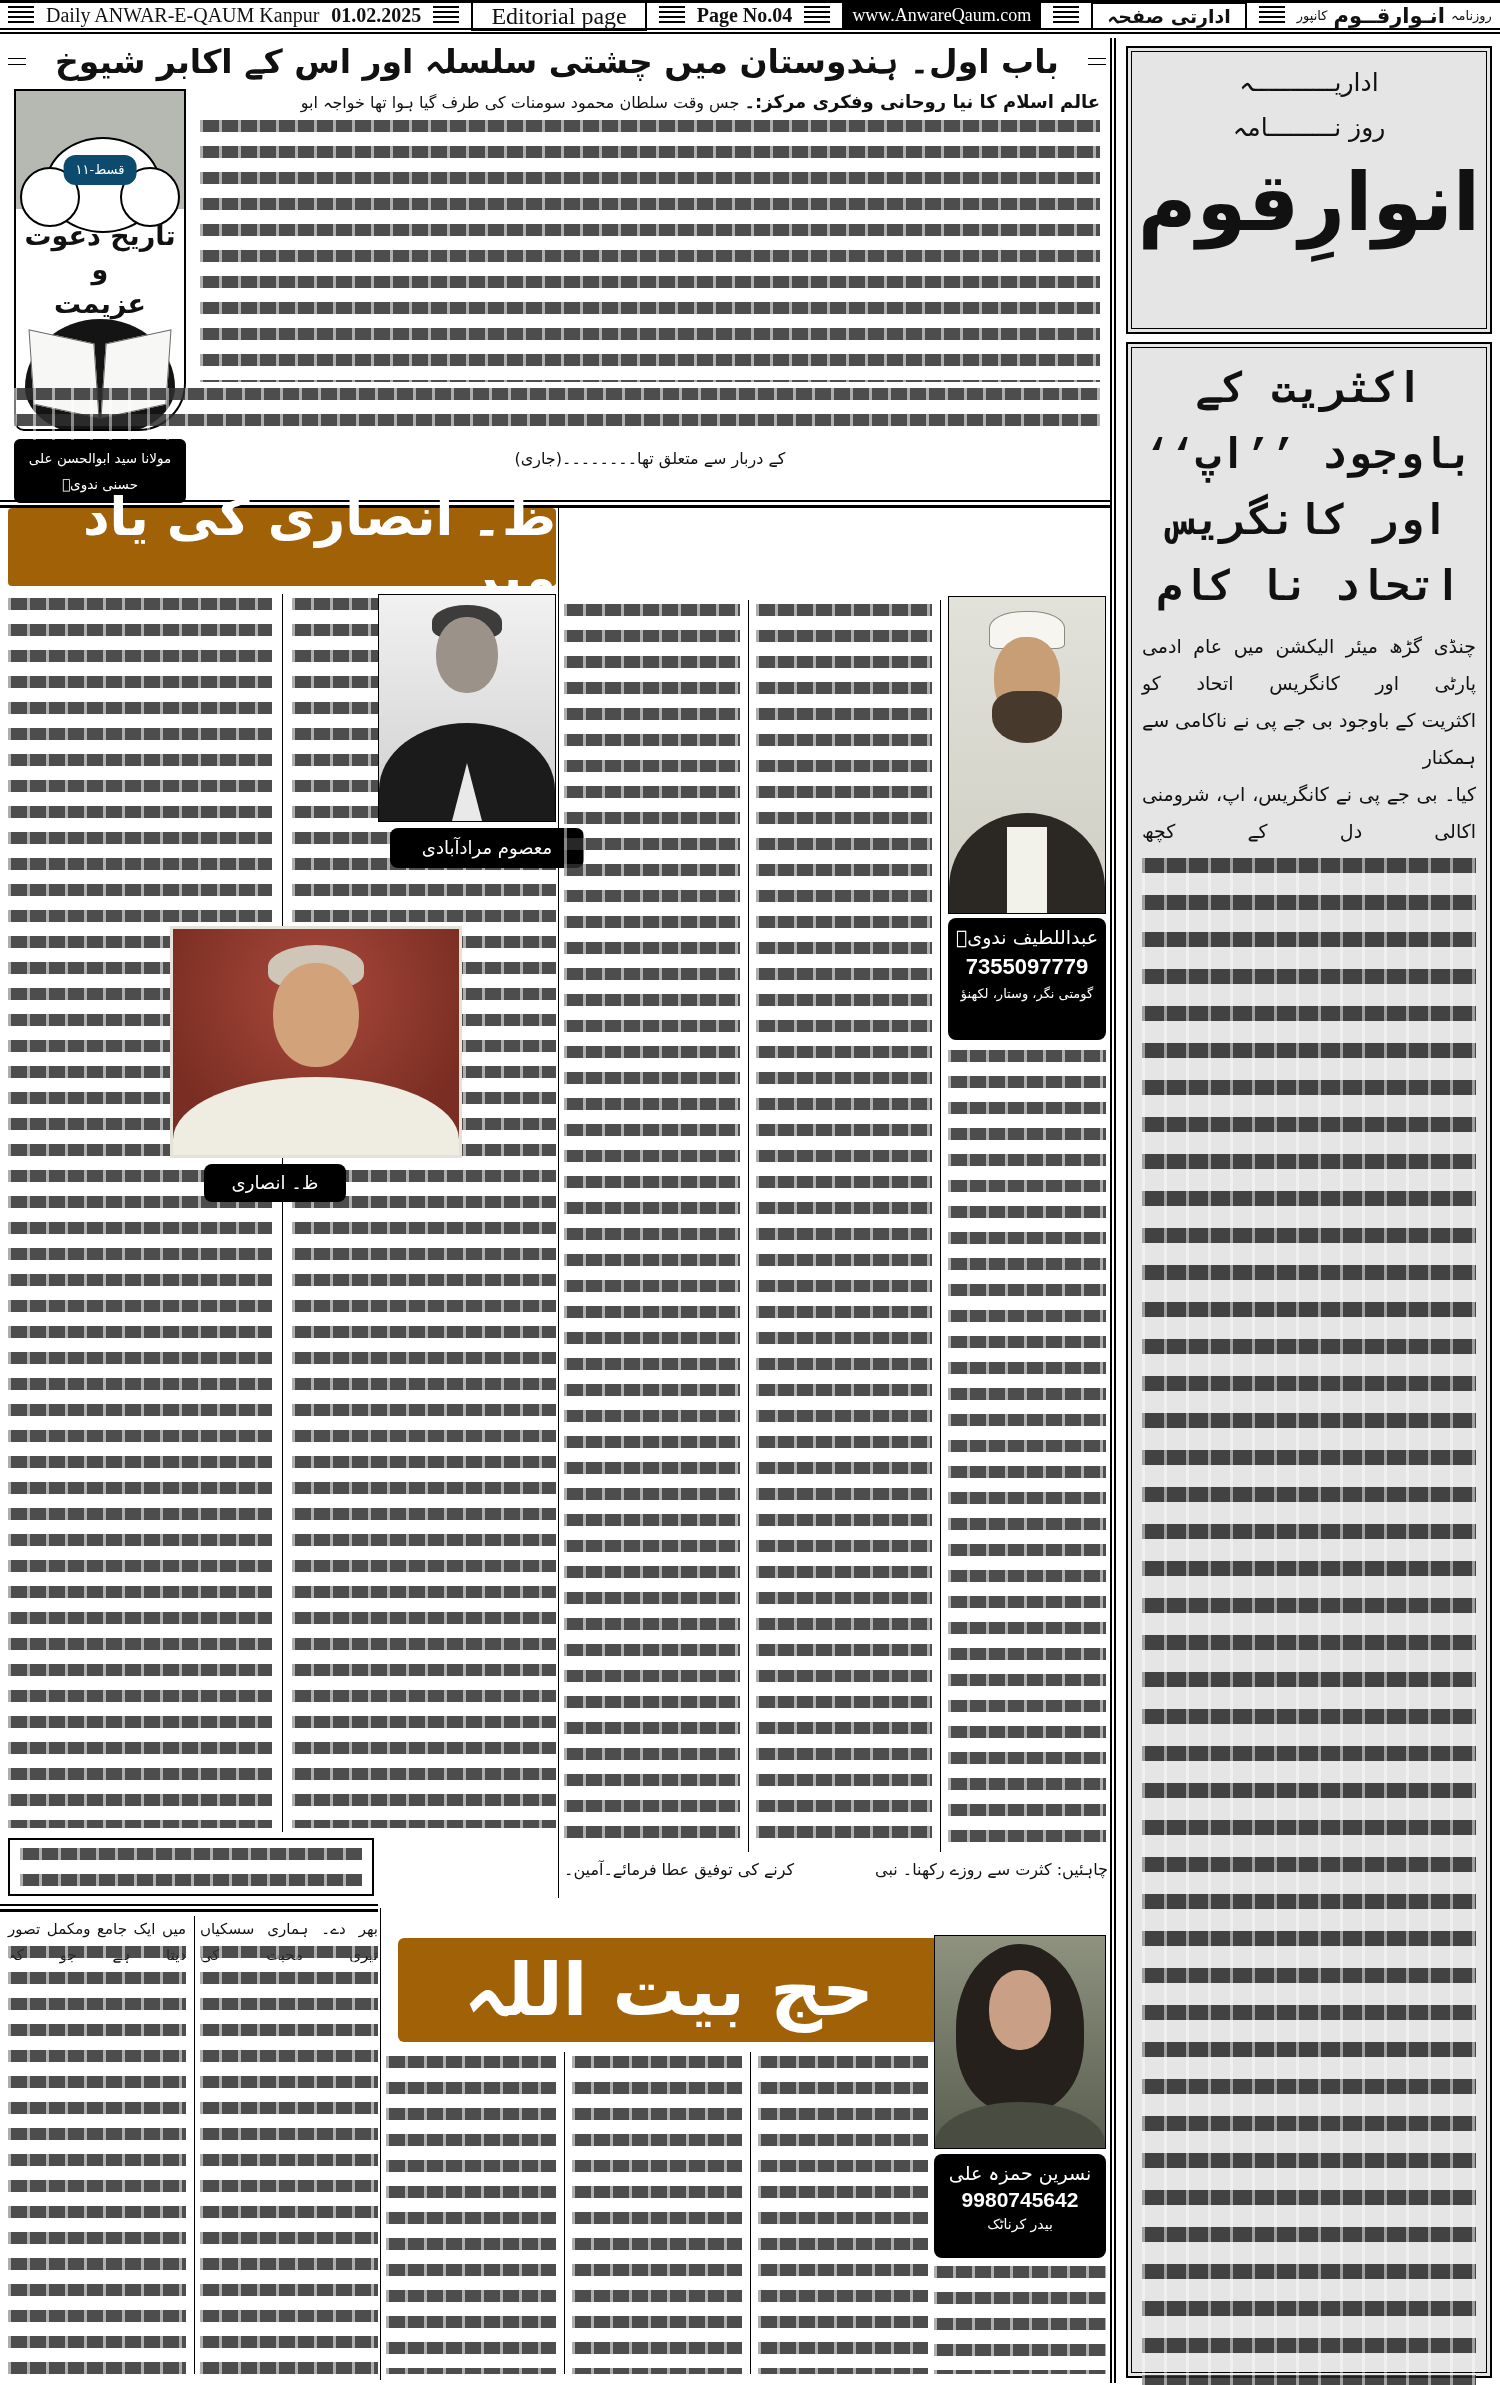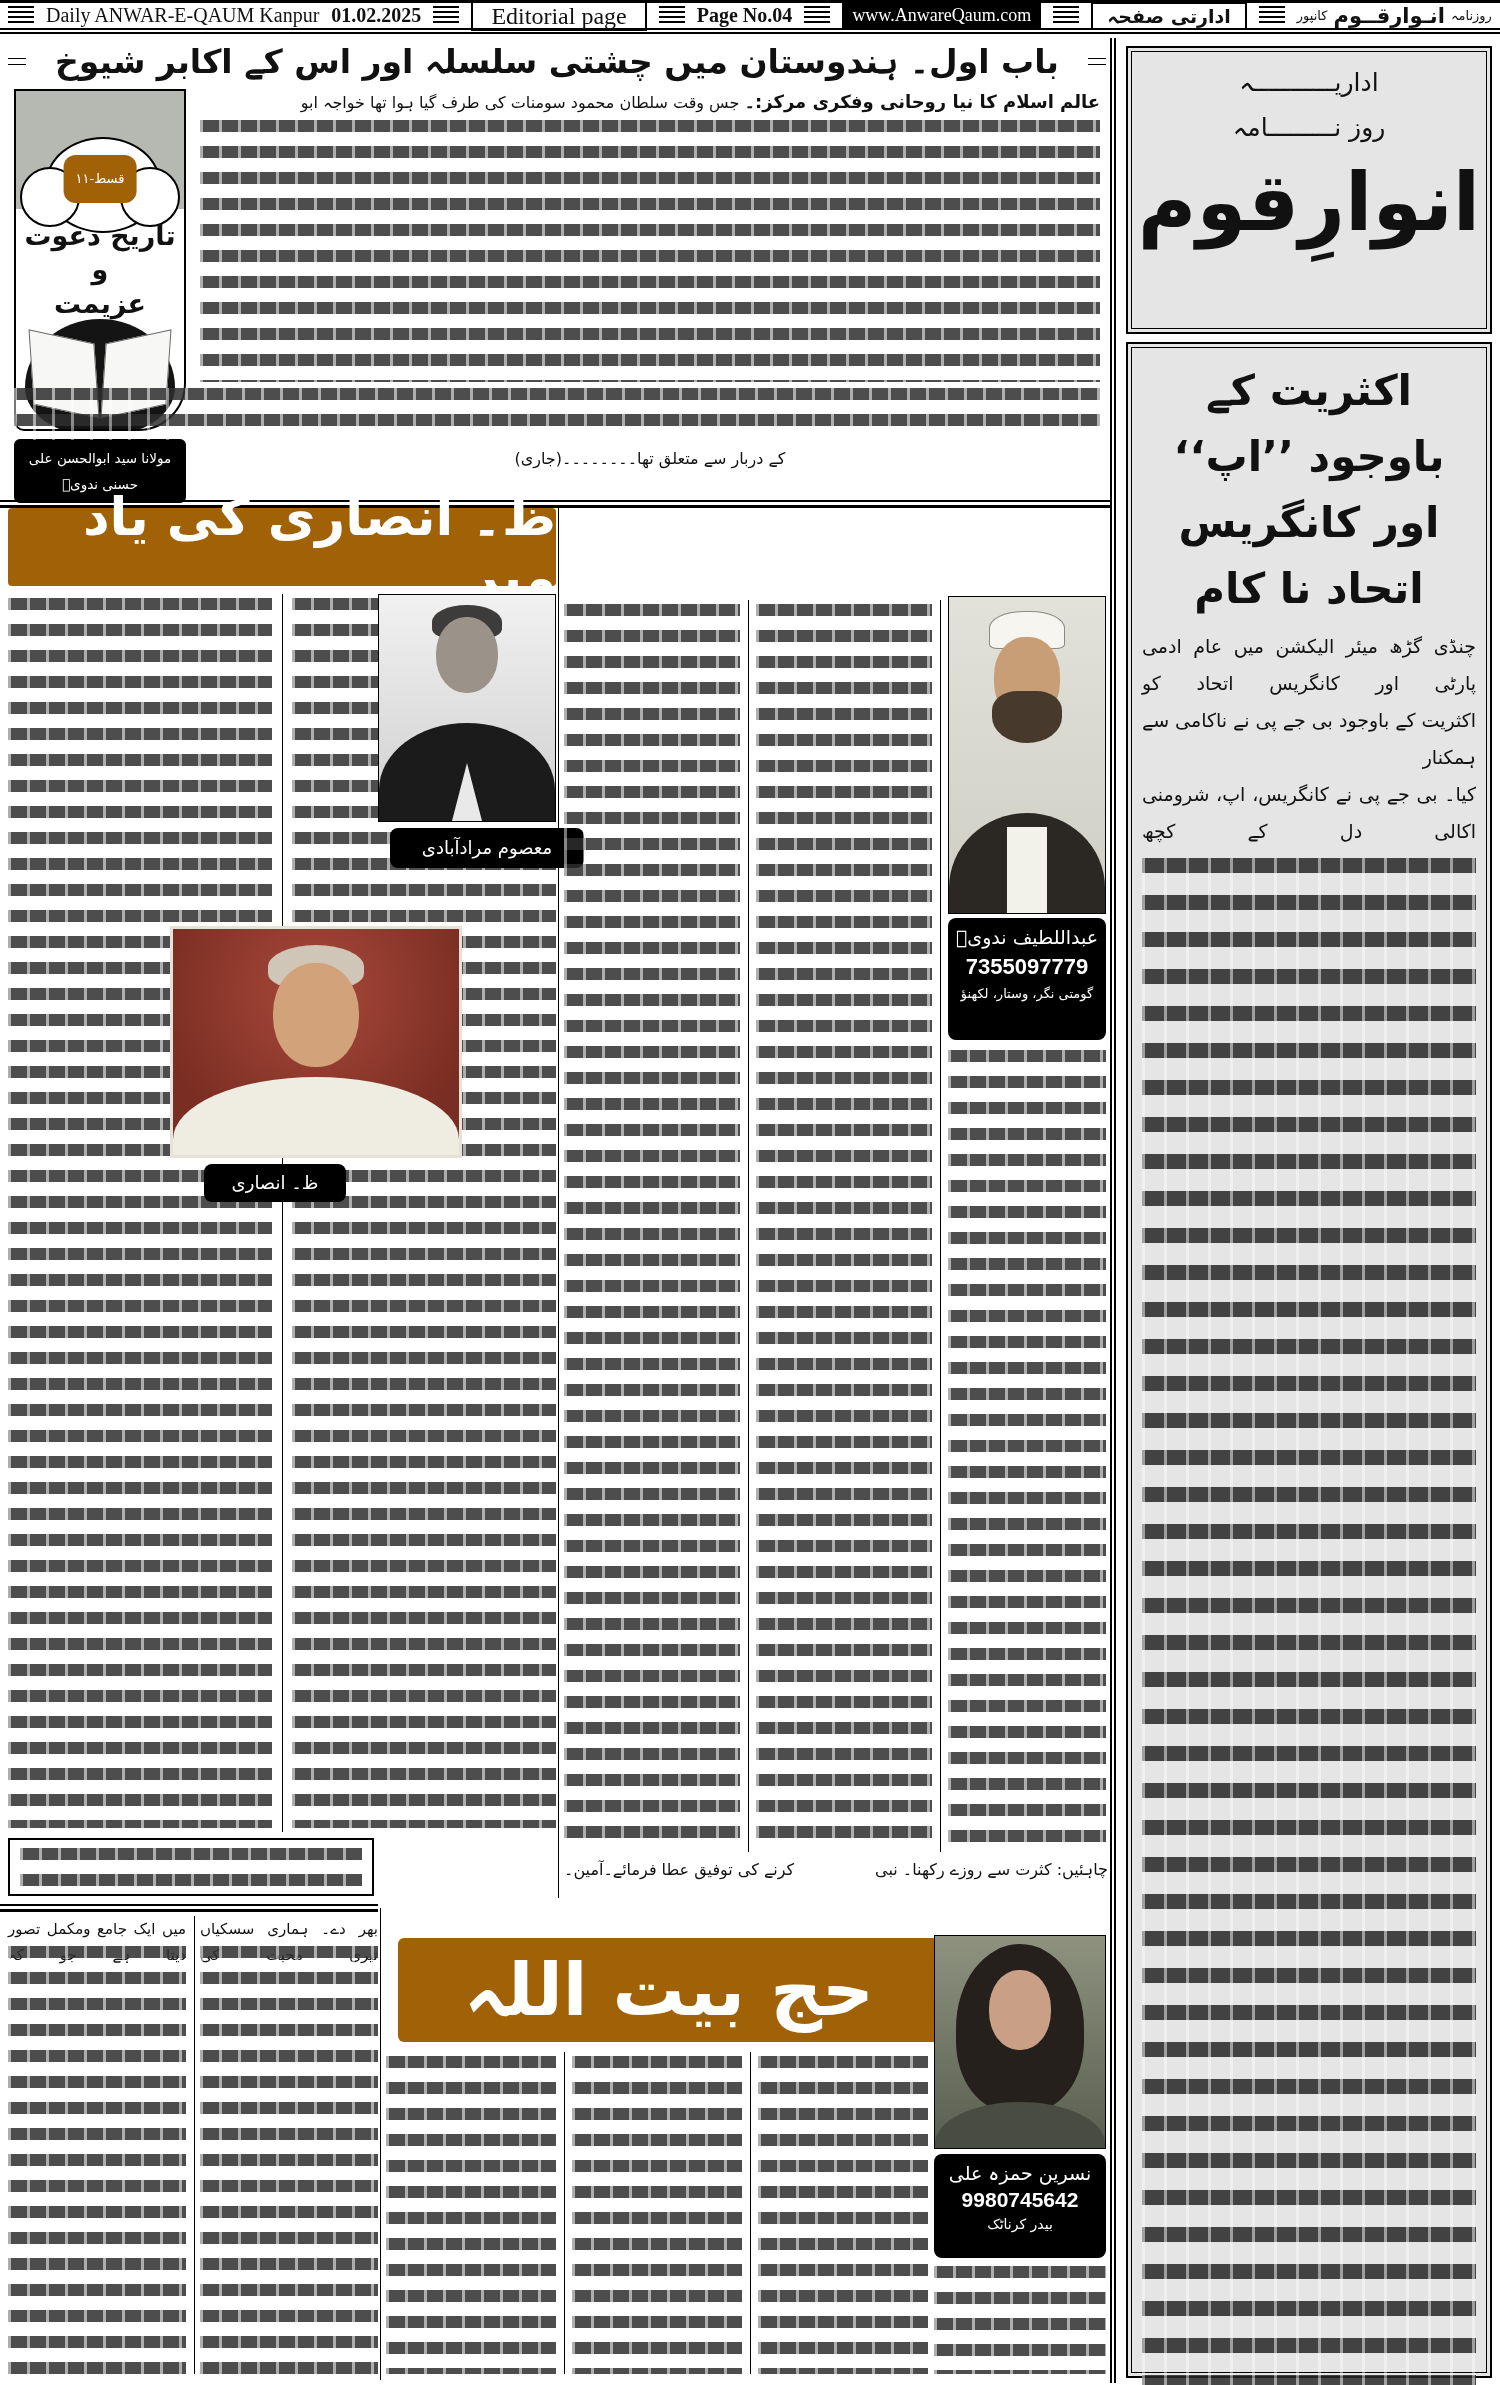--- a/index.html
+++ b/index.html
@@ -42,34 +42,34 @@
   }
   .abs{position:absolute;}
   .rtl{direction:rtl;unicode-bidi:embed;}
   .just{text-align:justify;text-align-last:justify;}
   .ctr{text-align:center;}
   
   .dbl{border:2px solid #000;background:#e5e5e5;box-sizing:border-box;padding:3px;}
   .dbl-in{border:1px solid #000;width:100%;height:100%;box-sizing:border-box;}
   .masthead .lbl{font-size:25px;text-align:center;margin-top:16px;}
   .masthead .title{font-size:80px;font-weight:bold;text-align:center;margin-top:14px;letter-spacing:-2px;}
-  .ed-head{font-size:42px;line-height:66px;font-weight:bold;text-align:center;margin-top:10px;}
+  .ed-head{font-size:42px;line-height:66px;font-weight:bold;text-align:center;margin-top:10px;font-family:Liberation Mono, monospace;}
   .ed-lead{font-size:19px;line-height:37px;padding:6px 10px 0 10px;}
   
   .tophead{display:flex;align-items:center;gap:10px;}
   .tophead .ln{flex:0 0 18px;height:5px;border-top:1px solid #000;border-bottom:1px solid #000;}
   .tophead .t{flex:1;text-align:center;font-size:33px;font-weight:bold;}
   .topbody{direction:rtl;font-size:16px;line-height:26px;text-align:justify;padding:6px 6px 0 6px;}
   .lead-b{font-weight:bold;font-size:18px;}
   
   .qgraphic{float:left;width:172px;margin:2px 14px 4px 0;}
   .qg-outer{border:2px solid #000;border-radius:0 0 48px 10px;height:338px;position:relative;overflow:hidden;background:#fff;}
   .qg-arch{position:absolute;top:0;left:0;right:0;height:118px;background:#b5b9b1;}
   .cl{position:absolute;background:#fff;border:2px solid #000;border-radius:50%;}
-  .qg-badge{position:absolute;top:64px;left:50%;transform:translateX(-50%);background:#a16207;color:#fff;border-radius:12px;padding:11px 12px;font-size:13px;white-space:nowrap;z-index:3;}
+  .qg-badge{position:absolute;top:64px;left:50%;transform:translateX(-50%);background:#0c4a6e;color:#fff;border-radius:12px;padding:2px 12px;font-size:13px;white-space:nowrap;z-index:3;}
   .qg-title{position:absolute;top:128px;left:0;right:0;text-align:center;font-weight:bold;font-size:27px;line-height:34px;}
   .bookw{position:absolute;bottom:-8px;left:50%;transform:translateX(-50%);width:150px;height:118px;}
   .book-bg{position:absolute;inset:0;background:#141414;border-radius:50%/58% 58% 42% 42%;}
   .pgL,.pgR{position:absolute;bottom:26px;width:64px;height:72px;background:#f7f7f5;border:1px solid #666;}
   .pgL{left:6px;transform:skewY(16deg) rotate(-4deg);}
   .pgR{right:6px;transform:skewY(-16deg) rotate(4deg);}
   .qg-caption{margin-top:8px;background:#000;color:#fff;border-radius:6px;text-align:center;font-size:13.5px;padding:6px 2px;direction:rtl;}
   
   .banner{background:#a16207;color:#fff;display:flex;align-items:center;justify-content:center;border-radius:4px;font-weight:bold;direction:rtl;}
   .capbox{background:#000;color:#fff;border-radius:8px;text-align:center;direction:rtl;box-sizing:border-box;}

